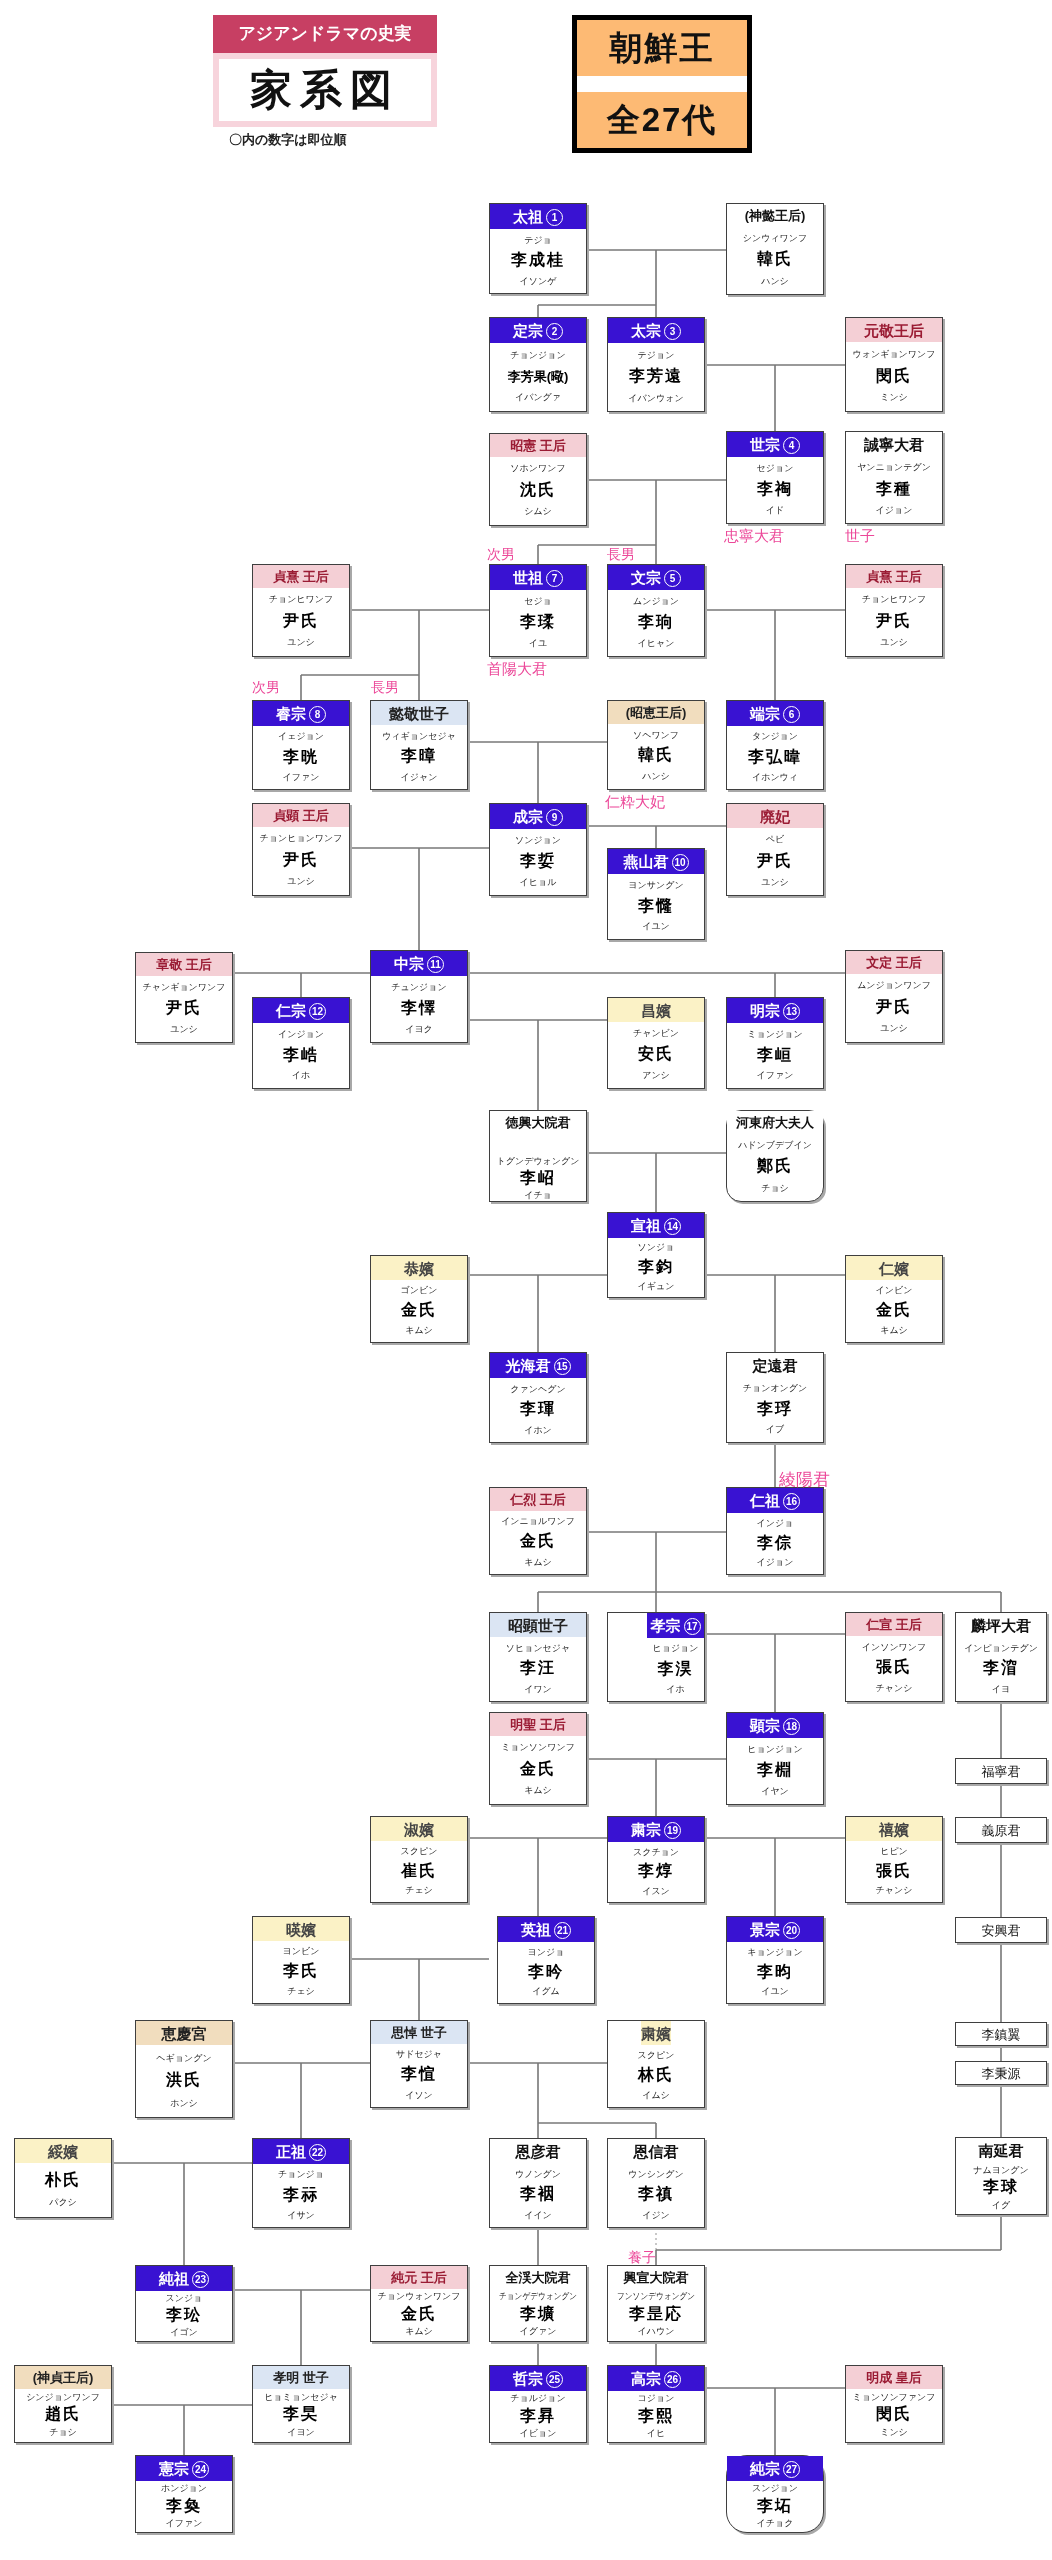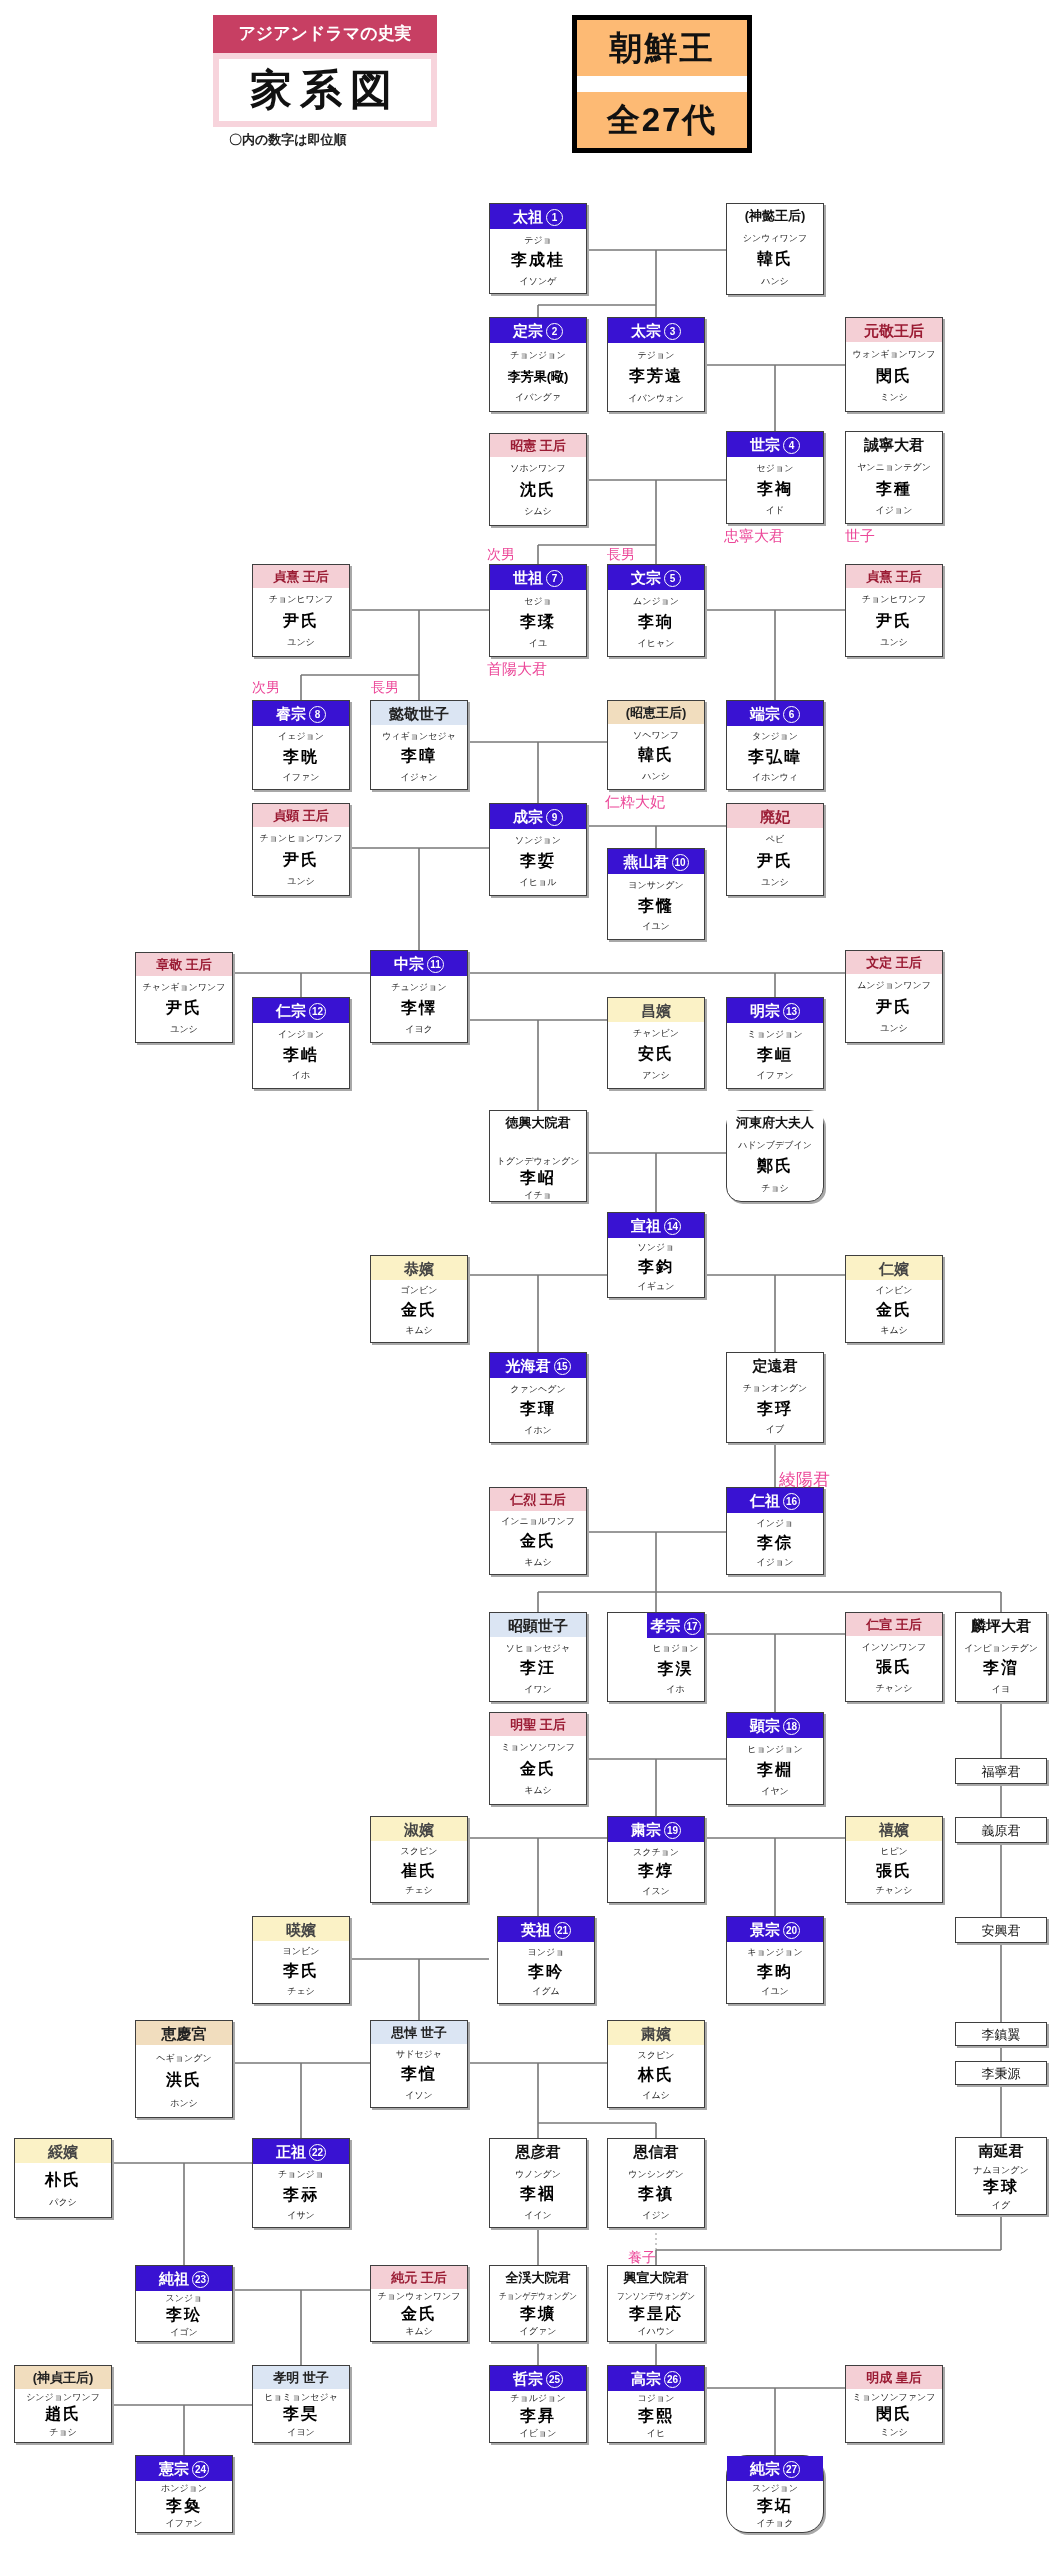--- a/index.html
+++ b/index.html
@@ -536,21 +536,21 @@
         </div>
       </div>
       <div class="node prince" style="left: 370px; top: 2020px; width: 98px; height: 88px;">
         <div class="hdr small-t"><span>思悼 世子</span></div>
         <div class="body">
           <div class="kana">サドセジャ</div>
           <div class="name">李愃</div>
           <div class="rom">イソン</div>
         </div>
       </div>
-      <div class="node consort" style="left: 607px; top: 2020px; width: 98px; height: 88px;">
+      <div class="node consort" style="left: 607px; top: 2020px; width: 98px; height: 88px; align-items: center;">
         <div class="hdr"><span>粛嬪</span></div>
         <div class="body">
           <div class="kana">スクピン</div>
           <div class="name">林氏</div>
           <div class="rom">イムシ</div>
         </div>
       </div>
       <div class="node mini mini" style="left: 955px; top: 2022px; width: 92px; height: 24px;">
         <span>李鎮翼</span>
       </div>

